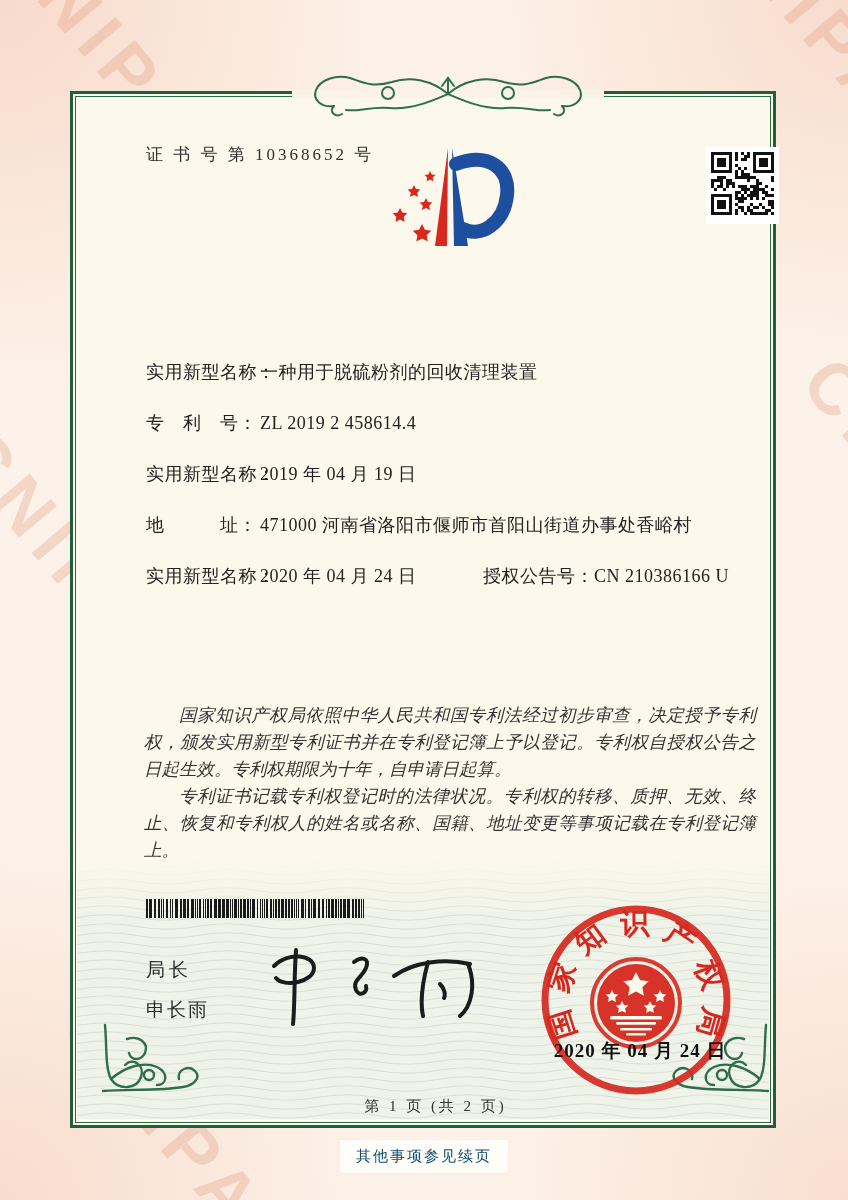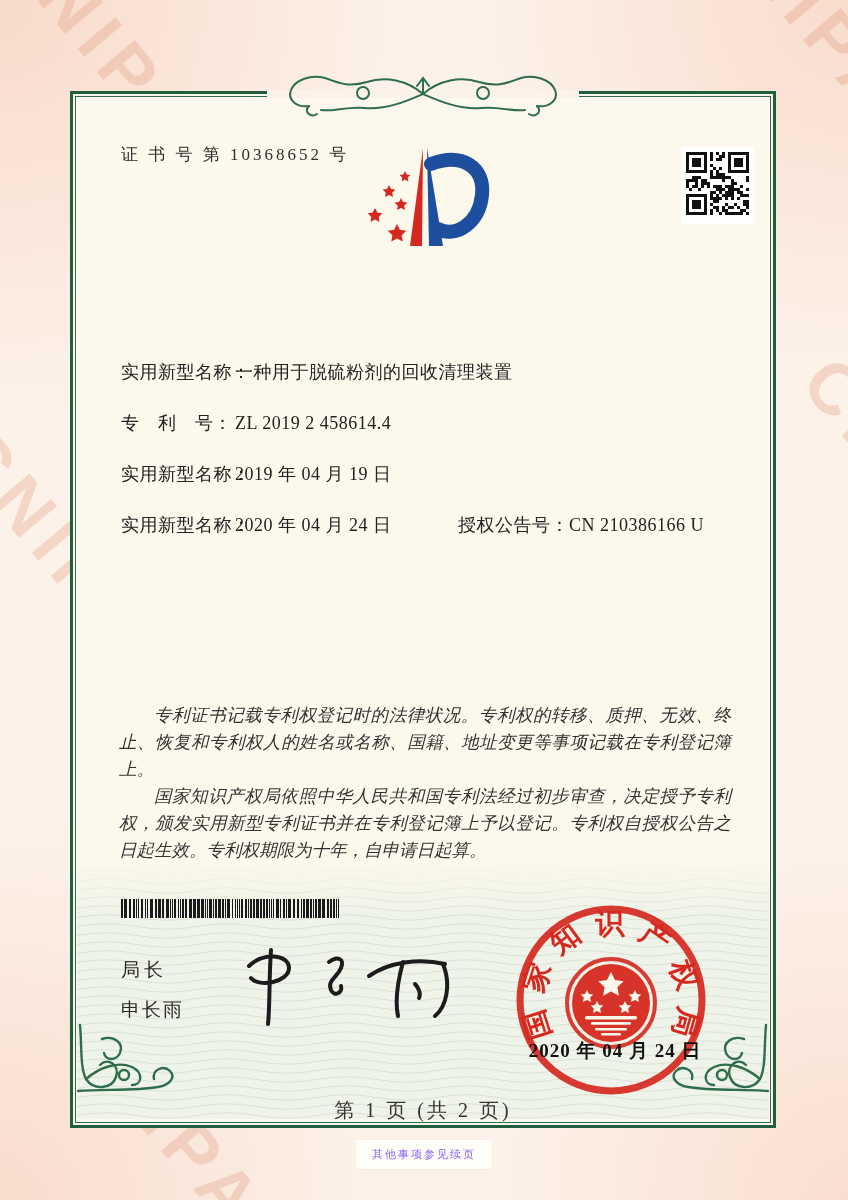--- a/index.html
+++ b/index.html
@@ -24,21 +24,21 @@
   
   .frame{position:absolute;left:70px;top:91px;width:700px;height:1031px;
          border:3px solid #215e3c;background:#fcf8ec;z-index:2;}
   .frame-inner{position:absolute;inset:2px;border:1px solid #2d6b47;pointer-events:none;}
 
   
   .wave-zone{position:absolute;left:4px;top:765px;width:692px;height:260px;overflow:hidden;}
   .wave-fade{position:absolute;left:0;top:0;width:100%;height:56px;
              background:linear-gradient(#fcf8ec,rgba(252,248,236,0));}
 
-  .content{position:absolute;inset:0;z-index:3;}
+  .content{position:absolute;inset:0;z-index:3;margin-left:25px;}
 
   .cert-no{position:absolute;left:48px;top:49px;font-size:17px;letter-spacing:3px;color:#2f2f2f;}
 
   .logo{position:absolute;left:286px;top:44px;}
   .qr-box{position:absolute;left:608px;top:53px;background:#fff;padding:5px;}
 
   .title{position:absolute;left:0;top:163px;width:100%;text-align:center;
          font-size:43px;font-weight:700;letter-spacing:9px;color:#1f1f1f;}
 
   .fields{position:absolute;left:48px;top:265px;width:610px;font-size:18px;color:#222;}
@@ -56,25 +56,25 @@
 
   .signer-title{position:absolute;left:48px;top:863px;font-size:19px;letter-spacing:4px;}
   .signer-name{position:absolute;left:48px;top:903px;font-size:19px;letter-spacing:2px;}
   .signature-svg{position:absolute;left:160px;top:838px;}
 
   .seal{position:absolute;left:438px;top:806px;width:200px;height:200px;}
   .seal-date{position:absolute;left:452px;top:944px;width:180px;text-align:center;
              font-size:19px;letter-spacing:1px;color:#111;font-weight:600;white-space:nowrap;}
 
   .page-info{position:absolute;left:0;top:1003px;width:100%;text-align:center;
-             font-size:20px;letter-spacing:3px;color:#333;}
+             font-size:15px;letter-spacing:3px;color:#333;}
 
   .note-box{position:absolute;left:50%;top:1140px;transform:translateX(-50%);
-            background:#fffdf8;padding:7px 16px;font-size:11px;letter-spacing:2px;
-            color:#8b5cf6;z-index:3;box-shadow:0 0 2px rgba(0,0,0,.05);}
+            background:#fffdf8;padding:7px 16px;font-size:15px;letter-spacing:2px;
+            color:#0c4a6e;z-index:3;box-shadow:0 0 2px rgba(0,0,0,.05);}
 
   .flourish-top{position:absolute;left:194px;top:-28px;}
   .corner-flourish{position:absolute;}
   .corner-flourish.left{left:-1px;top:923px;}
   .corner-flourish.right{right:-1px;top:923px;transform:scaleX(-1);}
 </style>
 </head>
 <body>
 
 <span class="wm pink" style="left:-34px;top:-4px">CNIPA</span>
@@ -295,27 +295,30 @@
       <div class="field-row">
         <span class="field-label">实用新型名称：</span><span class="field-value">一种用于脱硫粉剂的回收清理装置</span>
       </div>
       <div class="field-row">
         <span class="field-label">专　利　号：</span><span class="field-value">ZL 2019 2 458614.4</span>
       </div>
       <div class="field-row">
         <span class="field-label">实用新型名称：</span><span class="field-value">2019 年 04 月 19 日</span>
       </div>
       <div class="field-row">
+        <span class="field-label">地　　　址：</span><span class="field-value">471000 河南省洛阳市偃师市首阳山街道办事处香峪村</span>
+      </div>
+      <div class="field-row">
         <span class="pair-left"><span class="field-label">实用新型名称：</span><span class="field-value">2020 年 04 月 24 日</span></span><span class="field-label" style="width:auto">授权公告号：</span><span class="field-value">CN 210386166 U</span>
       </div>
     </div>
 
     <div class="body-text">
+      <p>国家知识产权局依照中华人民共和国专利法经过初步审查，决定授予专利权，颁发实用新型专利证书并在专利登记簿上予以登记。专利权自授权公告之日起生效。专利权期限为十年，自申请日起算。</p>
       <p>专利证书记载专利权登记时的法律状况。专利权的转移、质押、无效、终止、恢复和专利权人的姓名或名称、国籍、地址变更等事项记载在专利登记簿上。</p>
-      <p>国家知识产权局依照中华人民共和国专利法经过初步审查，决定授予专利权，颁发实用新型专利证书并在专利登记簿上予以登记。专利权自授权公告之日起生效。专利权期限为十年，自申请日起算。</p>
     </div>
 
     <div class="barcode" id="barcode">
         <div class="b" style="width: 2px; background: rgb(26, 26, 26); margin-right: 1px;"></div>
         <div class="b" style="width: 3px; background: rgb(26, 26, 26); margin-right: 2px;"></div>
         <div class="b" style="width: 2px; background: rgb(26, 26, 26); margin-right: 2px;"></div>
         <div class="b" style="width: 2px; background: rgb(26, 26, 26); margin-right: 1px;"></div>
         <div class="b" style="width: 1px; background: rgb(26, 26, 26); margin-right: 1px;"></div>
         <div class="b" style="width: 1px; background: rgb(26, 26, 26); margin-right: 2px;"></div>
         <div class="b" style="width: 2px; background: rgb(26, 26, 26); margin-right: 2px;"></div>

